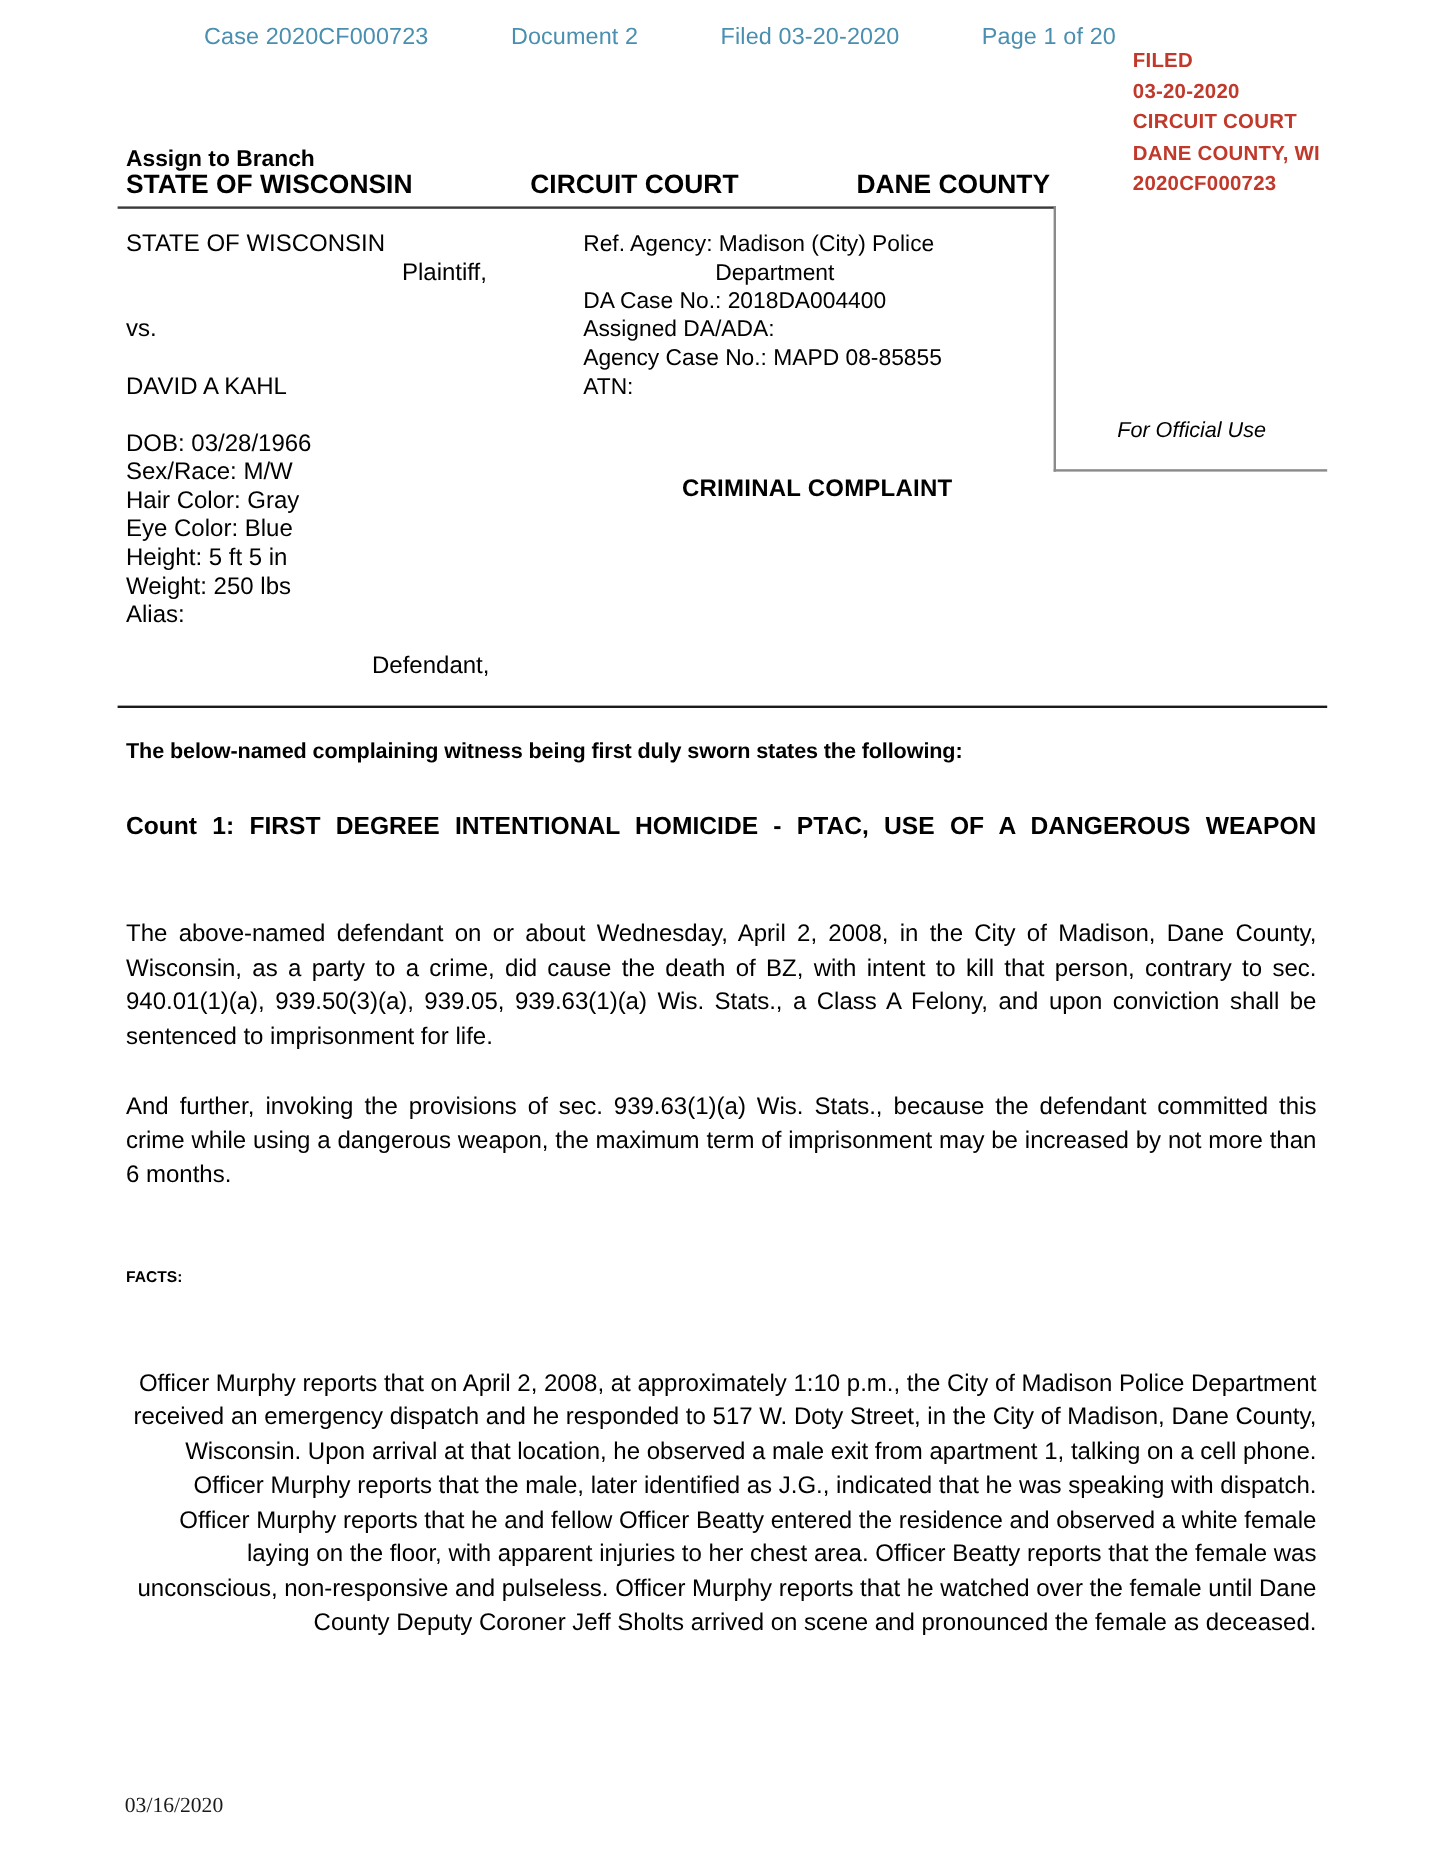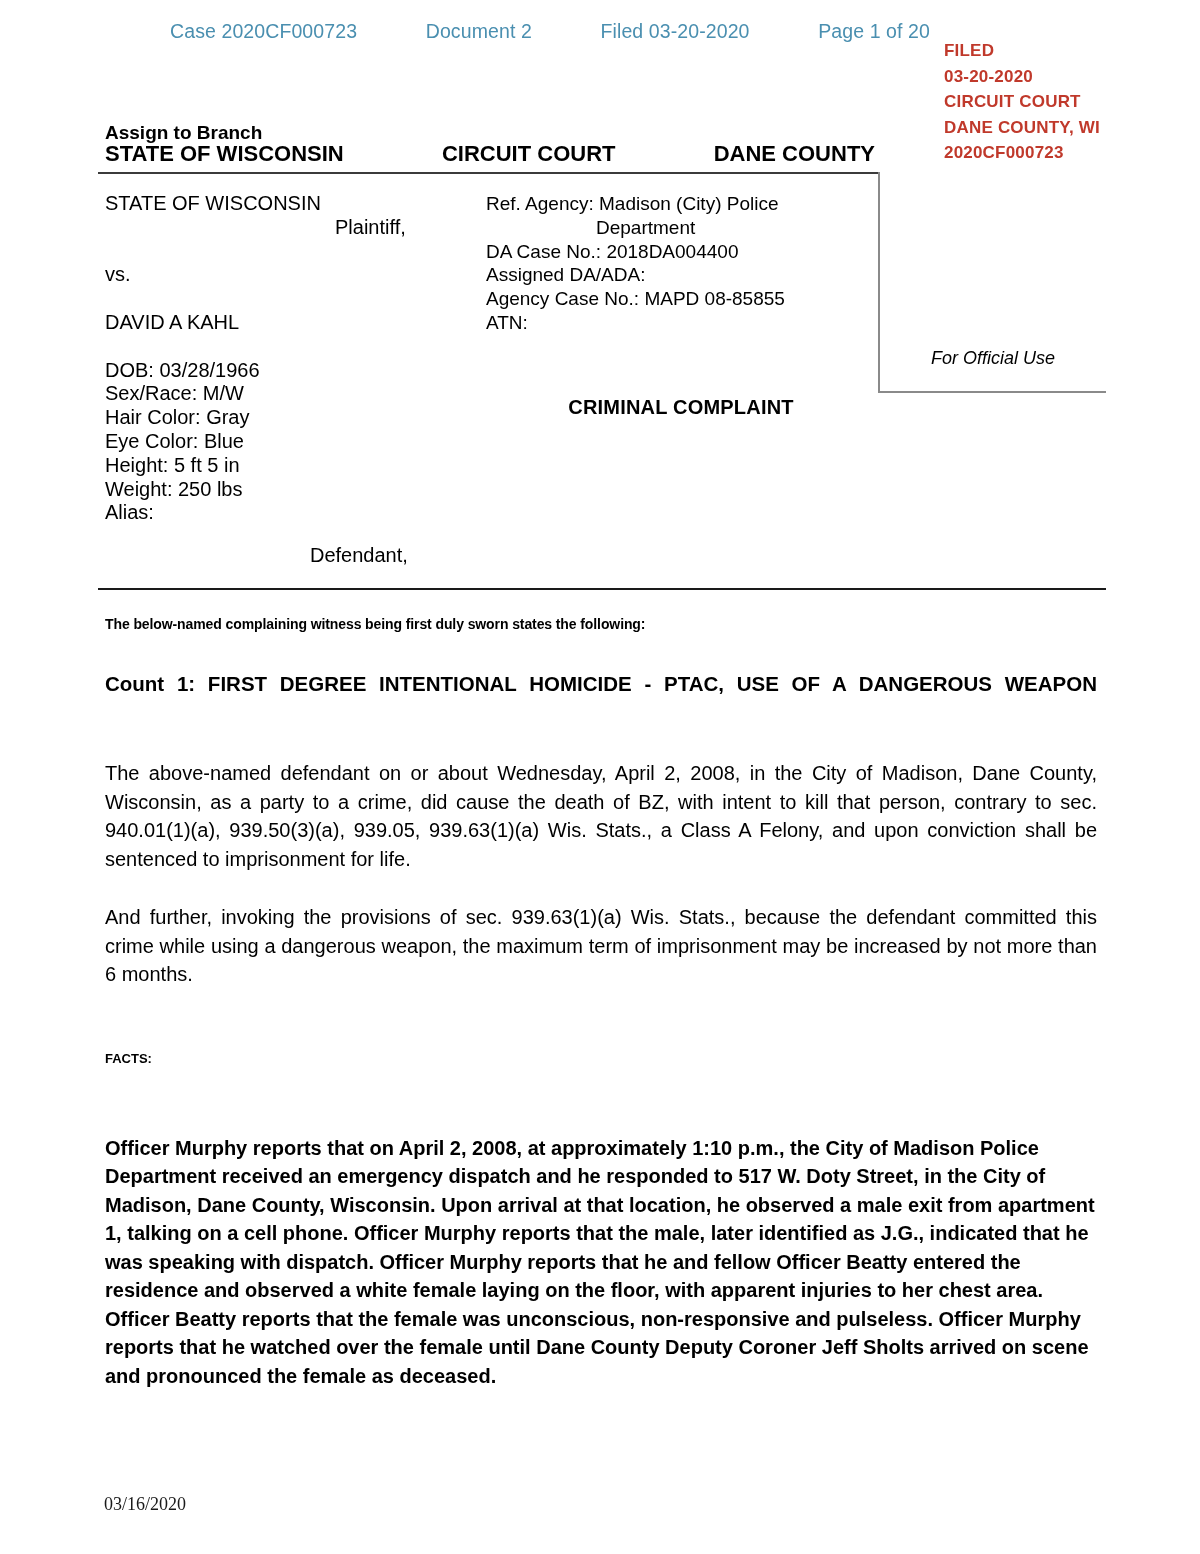--- a/index.html
+++ b/index.html
@@ -154,21 +154,21 @@
   }
 
   
   .body-area {
     position: absolute;
     top: 616px;
     left: 105px;
     width: 992px;
   }
   .sworn-line {
-    font-size: 14px;
+    font-size: 18px;
     font-weight: bold;
     letter-spacing: -0.1px;
     margin: 0 0 38px 0;
   }
   .count-heading {
     font-size: 20.5px;
     font-weight: bold;
     text-align: justify;
     text-justify: inter-word;
     line-height: 28px;
@@ -187,23 +187,22 @@
     margin: 0 0 30px 0;
   }
   .facts-heading {
     font-size: 13px;
     font-weight: bold;
     margin: 62px 0 0 0;
   }
   p.narrative {
     font-size: 20px;
     line-height: 28.5px;
-    text-align: left;
+    text-align: right;
     margin: 68px 0 0 0;
-    font-weight: bold;
   }
 
   
   .footer-date {
     position: absolute;
     top: 1494px;
     left: 104px;
     font-family: "Liberation Serif", serif;
     font-size: 18px;
     color: #1a1a1a;

